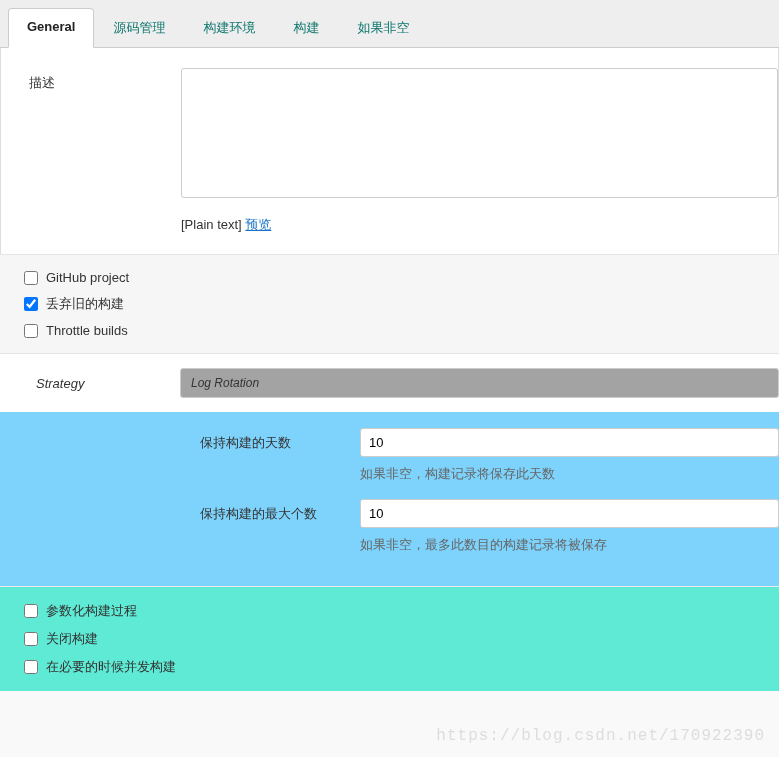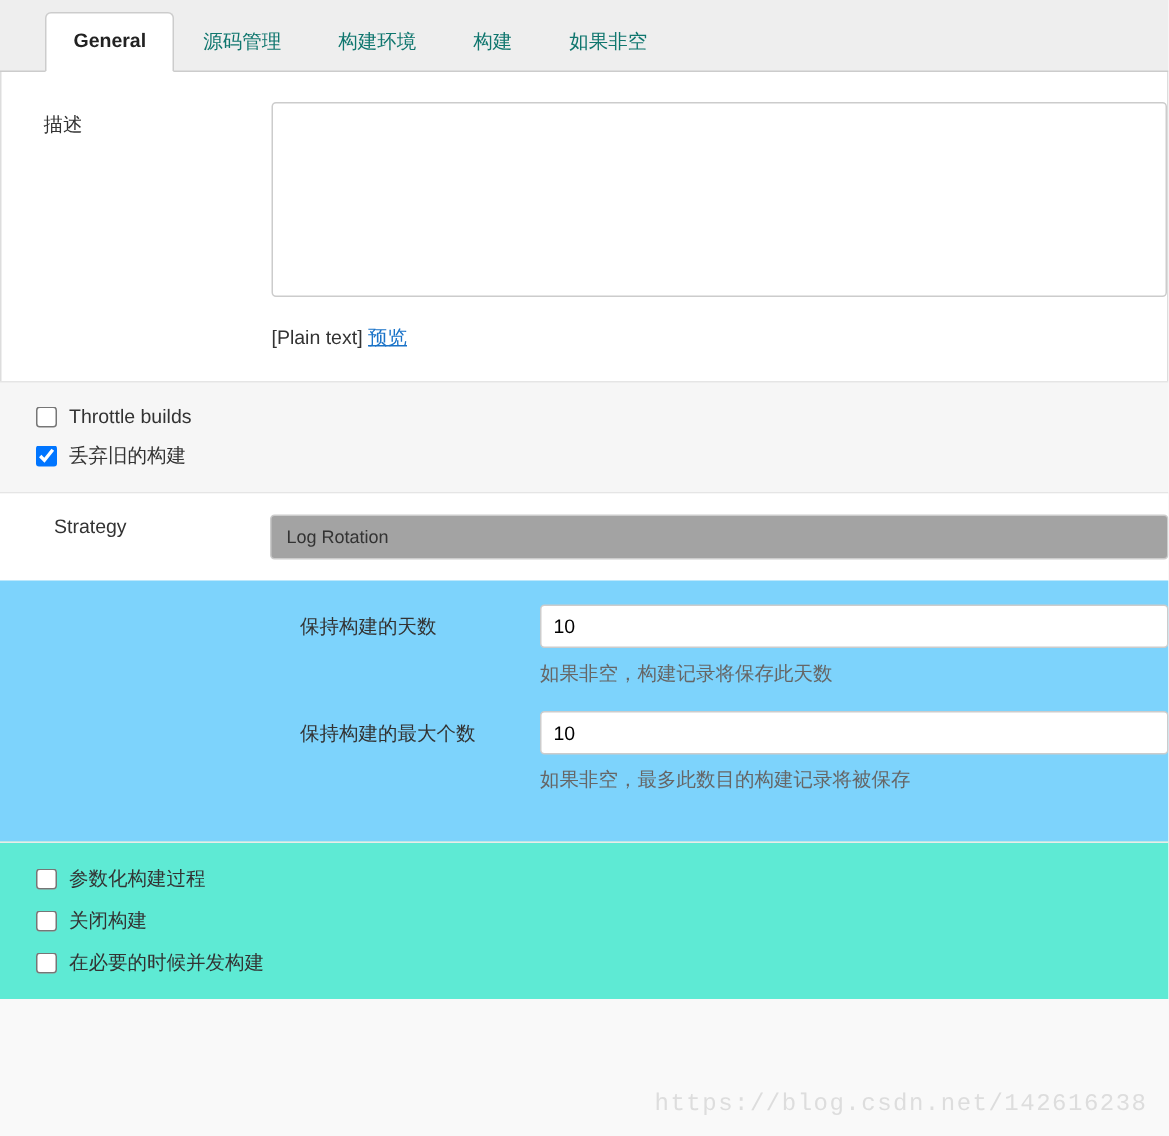--- a/index.html
+++ b/index.html
@@ -34,21 +34,20 @@
     }
     .tab.active {
       background: #fff;
       color: #222;
       font-weight: bold;
       border: 1px solid #ccc;
       border-bottom: 1px solid #fff;
       border-top-left-radius: 4px;
       border-top-right-radius: 4px;
       margin-bottom: -1px;
-      margin-left: 22px;
     }
     .content {
       background: #fff;
       padding: 20px 0 20px 28px;
       border-left: 1px solid #ddd;
       border-right: 1px solid #ddd;
     }
     .form-row {
       display: flex;
       align-items: flex-start;
@@ -99,20 +98,22 @@
     }
     .checkbox-row input[type="checkbox"] {
       margin-right: 8px;
       width: 14px;
       height: 14px;
     }
     .strategy-section {
       background: #fff;
       padding: 14px 0 14px 36px;
       display: flex;
+      align-items: center;
+      font-style: italic;
     }
     .strategy-label {
       width: 144px;
       flex-shrink: 0;
       color: #333;
     }
     .select-like {
       flex: 1;
       padding: 7px 10px;
       border: 1px solid #ccc;
@@ -182,25 +183,29 @@
   </div>
   <div class="desc-helper">
     <span class="plain">[Plain text]</span>
     <a href="#">预览</a>
   </div>
 </div>
 
 <div class="checkbox-section">
   <label class="checkbox-row">
     <input type="checkbox" style="">
-    <span>Throttle builds</span>
+    <span>GitHub project</span>
   </label>
   <label class="checkbox-row">
     <input type="checkbox" checked="" style="">
     <span>丢弃旧的构建</span>
+  </label>
+  <label class="checkbox-row">
+    <input type="checkbox" style="">
+    <span>Throttle builds</span>
   </label>
 </div>
 
 <div class="strategy-section">
   <div class="strategy-label">Strategy</div>
   <div class="select-like">Log Rotation</div>
 </div>
 
 <div class="nested-section">
   <div class="nested-row">
@@ -223,13 +228,13 @@
   <label class="checkbox-row">
     <input type="checkbox" style="">
     <span>关闭构建</span>
   </label>
   <label class="checkbox-row">
     <input type="checkbox" style="">
     <span>在必要的时候并发构建</span>
   </label>
 </div>
 
-<div class="watermark">https://blog.csdn.net/142616238</div>
+<div class="watermark">https://blog.csdn.net/170922390</div>
 
 </body></html>

